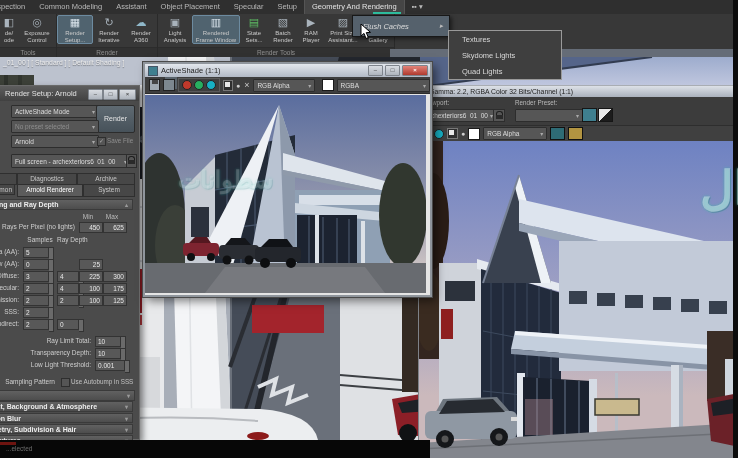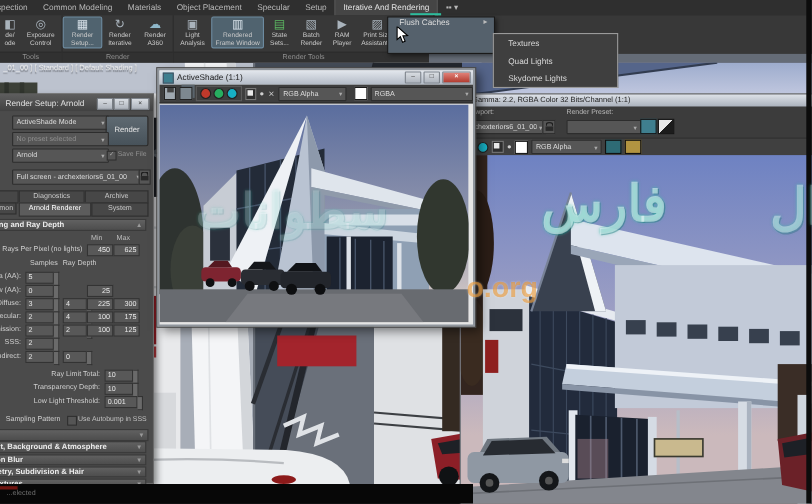--- a/index.html
+++ b/index.html
@@ -17,21 +17,21 @@
   .rgroup{display:flex;flex-direction:column;border-right:1px solid #2a2a2a;background:#383838;}
   .rbtns{display:flex;flex:1;align-items:flex-start;padding-top:1px;}
   .rbtn{width:32px;display:flex;flex-direction:column;align-items:center;padding-top:1px;}
   .rbtn.sel{background:#50636f;border:1px solid #6d8ba0;border-radius:2px;padding-top:0;}
   .ricn{width:15px;height:13px;font-size:11px;line-height:13px;color:#a9b3bc;text-align:center;}
   .rlbl{font-size:6px;line-height:6.5px;color:#c9c9c9;text-align:center;white-space:nowrap;margin-top:1px;}
   .rglabel{height:9px;font-size:6.5px;color:#8f8f8f;text-align:center;background:#313131;border-top:1px solid #2c2c2c;line-height:9px;}
   .ribend{left:390px;top:49px;width:348px;height:8px;background:#656c77;}
   
   .menu{left:352px;top:15px;width:96px;background:#3b3b3b;border:1px solid #181818;z-index:40;box-shadow:2px 2px 4px rgba(0,0,0,.5);}
-  .mitem{height:20px;display:flex;align-items:flex-start;padding:0 6px 12px 10px;font-size:7.5px;color:#dcdcdc;}
+  .mitem{height:20px;display:flex;align-items:center;padding:0 6px 0 10px;font-size:7.5px;color:#dcdcdc;font-style:italic;}
   .mitem.hl{background:#55616c;}
   .mitem .arr{margin-left:auto;font-size:7px;color:#bbb;}
   .submenu{left:448px;top:30px;width:112px;background:#3f3f3f;border:1px solid #9a9a9a;z-index:40;}
   .sitem{height:16px;display:flex;align-items:center;padding-left:13px;font-size:7.5px;color:#d8d8d8;}
   
   .dd{background:#565656;border:1px solid #2d2d2d;border-radius:1px;display:flex;align-items:center;font-size:6.5px;color:#ddd;padding:0 3px;}
   .dd .ddt{overflow:hidden;white-space:nowrap;flex:1;}
   .dd .dda{color:#aaa;font-size:6px;margin-left:2px;}
   .vbox{background:#585858;border:1px solid #333;font-size:6.5px;color:#e8e8e8;text-align:right;padding:0 2px;line-height:9px;height:9px;}
   .spn{width:4px;height:11px;background:#6a6a6a;border:1px solid #333;border-left:none;}
@@ -119,25 +119,25 @@
     <svg width="318" height="28" viewBox="0 0 318 28">
       <polygon points="0,0 232,0 0,30" fill="#55658a"></polygon>
       <line x1="0" y1="30" x2="232" y2="0" stroke="#323c50" stroke-width="2"></line>
     </svg>
   </div>
 
   <div class="abs ribbon">
     <div class="abs rtabs">
       <div class="rtab crop">Inspection</div>
       <div class="rtab">Common Modeling</div>
-      <div class="rtab">Materials</div>
+      <div class="rtab">Assistant</div>
       <div class="rtab">Object Placement</div>
       <div class="rtab">Specular</div>
       <div class="rtab">Setup</div>
-      <div class="rtab active">Iterative And Rendering</div>
+      <div class="rtab active">Geometry And Rendering</div>
       <div class="rtab">▪▪ ▾</div>
     </div>
     <div class="abs tealbar"></div>
     <div class="abs rgroups">
 
       <div class="rgroup">
         <div class="rbtns">
           <div class="rbtn" style="width:18px;overflow:hidden">
             <div class="ricn">◧</div>
             <div class="rlbl"><span>de/</span><br><span>ode</span></div>
@@ -206,22 +206,22 @@
   </div>
 
   <div class="abs menu">
     <div class="mitem hl">
       <span>Flush Caches</span>
         <span class="arr">▸</span>
     </div>
   </div>
   <div class="abs submenu">
     <div class="sitem">Textures</div>
+    <div class="sitem">Skydome Lights</div>
     <div class="sitem">Quad Lights</div>
-    <div class="sitem">Skydome Lights</div>
   </div>
   <svg class="abs cursor" style="left:360px;top:24px" width="12" height="16" viewBox="0 0 12 16">
     <polygon points="1,0 1,12 4,9.4 6,14.5 8.3,13.5 6.3,8.6 10.5,8.4" fill="#fff" stroke="#000" stroke-width="1"></polygon>
   </svg>
 
   <div class="abs rsdlg">
     <div class="abs rstitle">Render Setup: Arnold</div>
     <div class="abs" style="right:36px;top:3px">
         <div class="wbtn">–</div>
       </div>
@@ -579,18 +579,16 @@
       </g>
     </svg>
   </div>
 
   <div class="abs botbar">
     <div class="abs reddash"></div>
     <div class="abs status">...elected</div>
   </div>
   <div class="abs edgeR"></div>
 
-  <div class="abs wm" style="left:492px;top:158px;font-size:46px">فارس</div>
   <div class="abs wm" style="left:700px;top:161px;font-size:46px;opacity:.8">ال</div>
-  <div class="abs wm" style="left:178px;top:166px;font-size:44px;opacity:.38">سطوانات</div>
-  <div class="abs wm2" style="left:424px;top:246px;font-size:26px">o.org</div>
+  <div class="abs wm" style="left:178px;top:166px;font-size:24px;opacity:.38">سطوانات</div>
 
 </div>
 
 </body></html>

